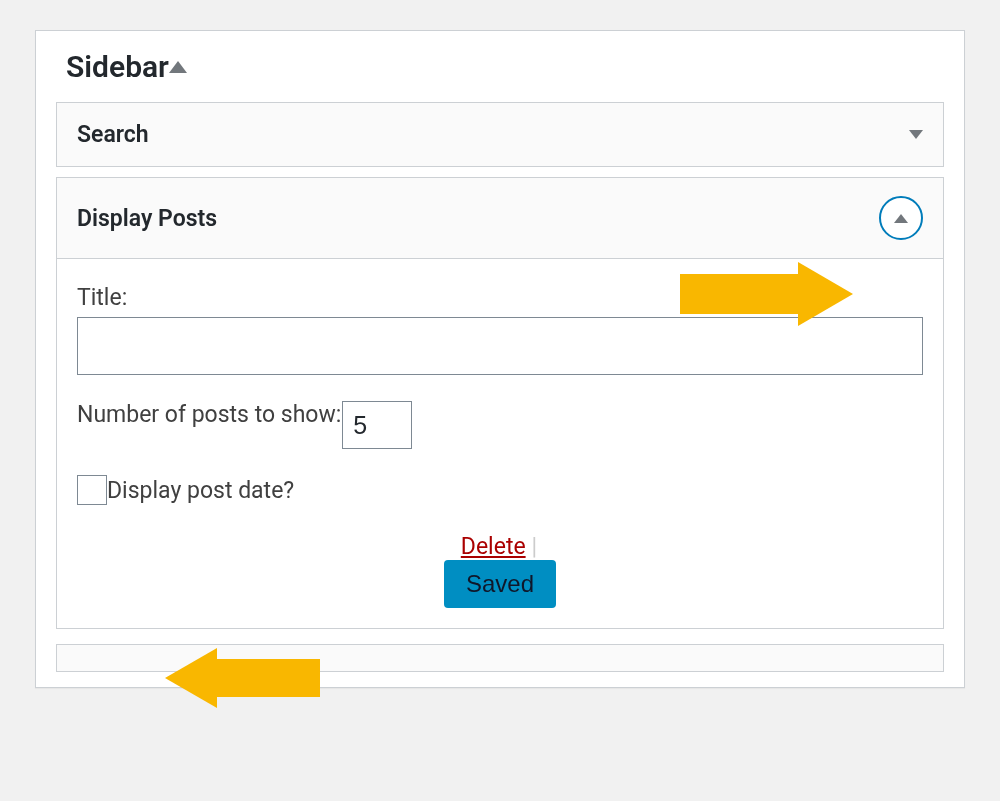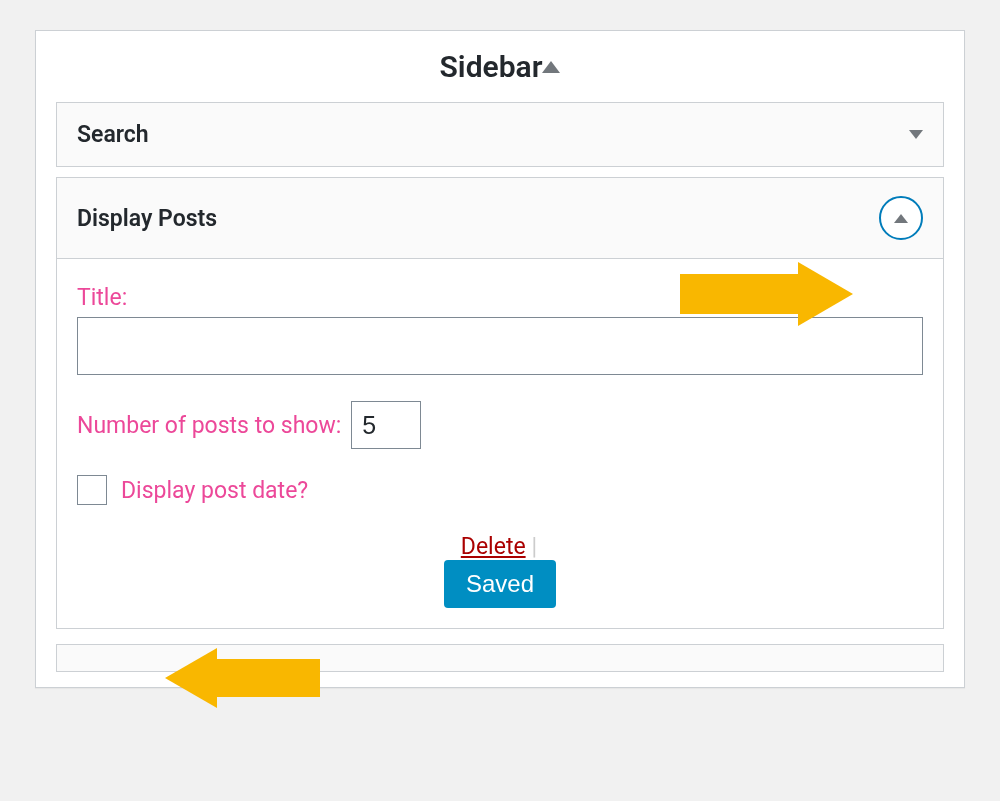--- a/index.html
+++ b/index.html
@@ -14,21 +14,21 @@
     }
     .panel {
       background: #fff;
       border: 1px solid #ccd0d4;
       box-shadow: 0 1px 1px rgba(0,0,0,0.04);
       padding-bottom: 15px;
     }
     .panel-header {
       display: flex;
       align-items: center;
-      justify-content: center;
+      justify-content: flex-start;
       padding: 18px 30px 18px 30px;
     }
     .panel-header h2 {
       font-size: 30px;
       font-weight: 600;
       color: #23282d;
     }
     .toggle-indicator {
       width: 0;
       height: 0;
@@ -78,50 +78,48 @@
       border-left: 7px solid transparent;
       border-right: 7px solid transparent;
       border-top: 9px solid #72777c;
     }
     .widget-body {
       padding: 25px 20px 20px 20px;
     }
     .form-row { margin-bottom: 26px; }
     .form-label {
       font-size: 23px;
-      color: #ec4899;
+      color: #404040;
       display: block;
       margin-bottom: 6px;
     }
     .text-input {
       width: 100%;
       height: 58px;
       border: 1px solid #7e8993;
       background: #fff;
       padding: 4px 8px;
       font-size: 22px;
     }
     .num-row {
       display: flex;
-      align-items: center;
-      gap: 10px;
+      gap: 1px;
     }
     .num-input {
       width: 70px;
       height: 48px;
       border: 1px solid #7e8993;
       background: #fff;
       padding: 4px 10px;
       font-size: 25px;
       color: #23282d;
     }
     .check-row {
       display: flex;
       align-items: center;
-      gap: 14px;
       margin-bottom: 28px;
     }
     .checkbox {
       width: 30px;
       height: 30px;
       border: 1px solid #7e8993;
       background: #fff;
       cursor: pointer;
     }
     .widget-footer {
@@ -132,21 +130,21 @@
     }
     .delete-link {
       color: #a00;
       font-size: 23px;
       text-decoration: underline;
       cursor: pointer;
     }
     .pipe { color: #ccc; font-size: 23px; margin: 0 2px; }
     .saved-btn {
       background: #008ec2;
-      color: #ffffff;
+      color: #0f172a;
       border: none;
       border-radius: 4px;
       padding: 10px 22px;
       font-size: 24px;
       cursor: pointer;
     }
     .next-widget {
       margin: 15px 20px 0 20px;
       border: 1px solid #ccd0d4;
       background: #fafafa;

